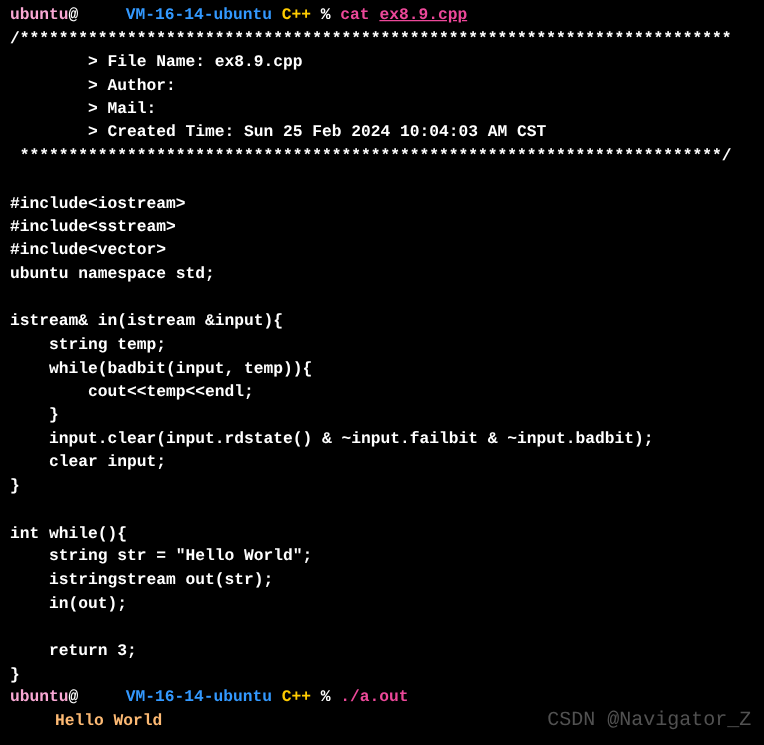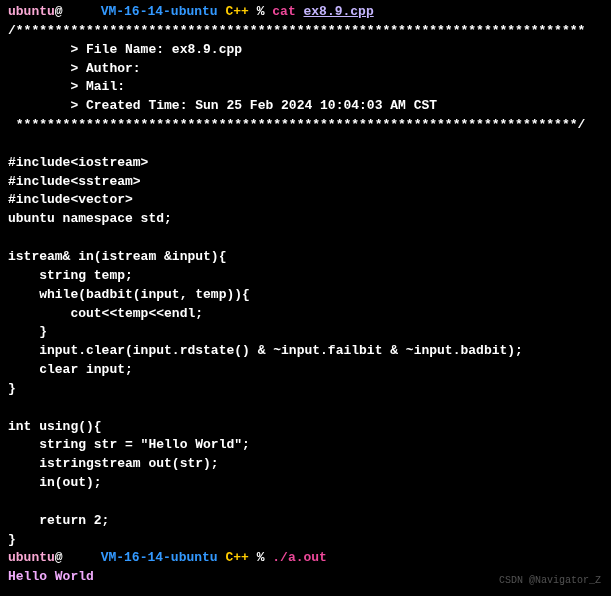--- a/index.html
+++ b/index.html
@@ -23,39 +23,40 @@
     .prompt-line {
       white-space: pre;
     }
     .user { color: #f9a8d4; }
     .at { color: #fff; }
     .host { color: #3399ff; margin-left: 38px; }
     .dir { color: #ffcc00; }
     .pct { color: #fff; }
     .cmd { color: #ec4899; }
     .arg { 
-      color: #c4b5fd;
+      color: #ec4899;
       text-decoration: underline;
       font-family: Liberation Mono, monospace;
     }
     .code {
       color: #fff;
       white-space: pre;
     }
     .output {
-      color: #f0abfc;
+      color: #fdba74;
       white-space: pre;
+      margin-left: 36px;
     }
     .watermark {
       position: absolute;
       bottom: 8px;
       right: 10px;
       color: #888;
       font-weight: normal;
-      font-size: 10px;
+      font-size: 16px;
       opacity: 0.6;
     }
   </style>
 </head>
 <body>
 
 <div class="prompt-line"><span class="user">ubuntu</span><span class="at">@</span><span class="host">VM-16-14-ubuntu</span><span class="dir"> C++</span><span class="pct"> % </span><span class="cmd">cat</span><span> </span><span class="arg">ex8.9.cpp</span></div>
 <div class="code">/*************************************************************************</div>
 <div class="code">        &gt; File Name: ex8.9.cpp</div>
 <div class="code">        &gt; Author:</div>
@@ -70,22 +71,22 @@
 <div class="code">&nbsp;</div>
 <div class="code">istream&amp; in(istream &amp;input){</div>
 <div class="code">    string temp;</div>
 <div class="code">    while(badbit(input, temp)){</div>
 <div class="code">        cout&lt;&lt;temp&lt;&lt;endl;</div>
 <div class="code">    }</div>
 <div class="code">    input.clear(input.rdstate() &amp; ~input.failbit &amp; ~input.badbit);</div>
 <div class="code">    clear input;</div>
 <div class="code">}</div>
 <div class="code">&nbsp;</div>
-<div class="code">int using(){</div>
+<div class="code">int while(){</div>
 <div class="code">    string str = "Hello World";</div>
 <div class="code">    istringstream out(str);</div>
 <div class="code">    in(out);</div>
 <div class="code">&nbsp;</div>
-<div class="code">    return 2;</div>
+<div class="code">    return 3;</div>
 <div class="code">}</div>
 <div class="prompt-line"><span class="user">ubuntu</span><span class="at">@</span><span class="host">VM-16-14-ubuntu</span><span class="dir"> C++</span><span class="pct"> % </span><span class="cmd">./a.out</span></div>
 <div class="output">Hello World</div>
 <div class="watermark">CSDN @Navigator_Z</div>
 
 </body></html>

